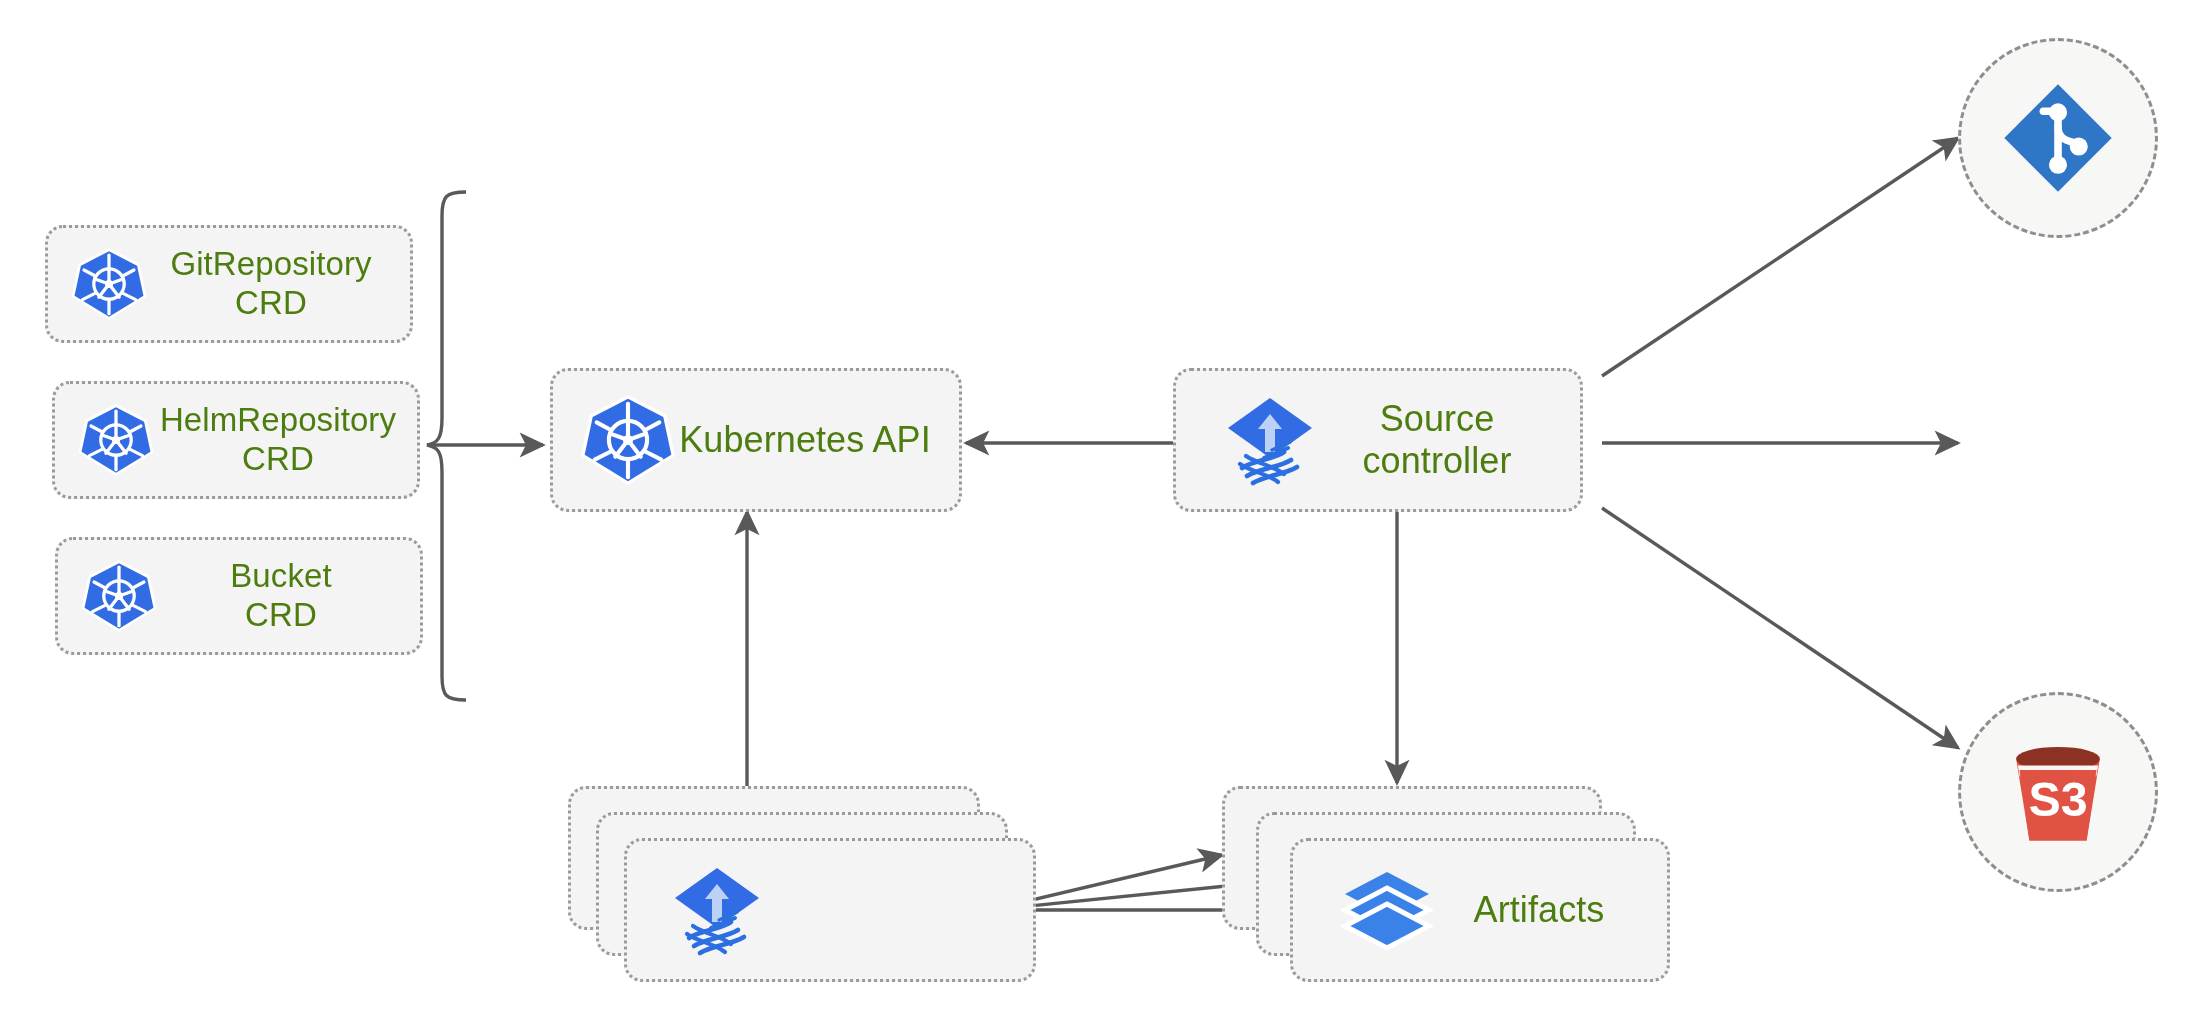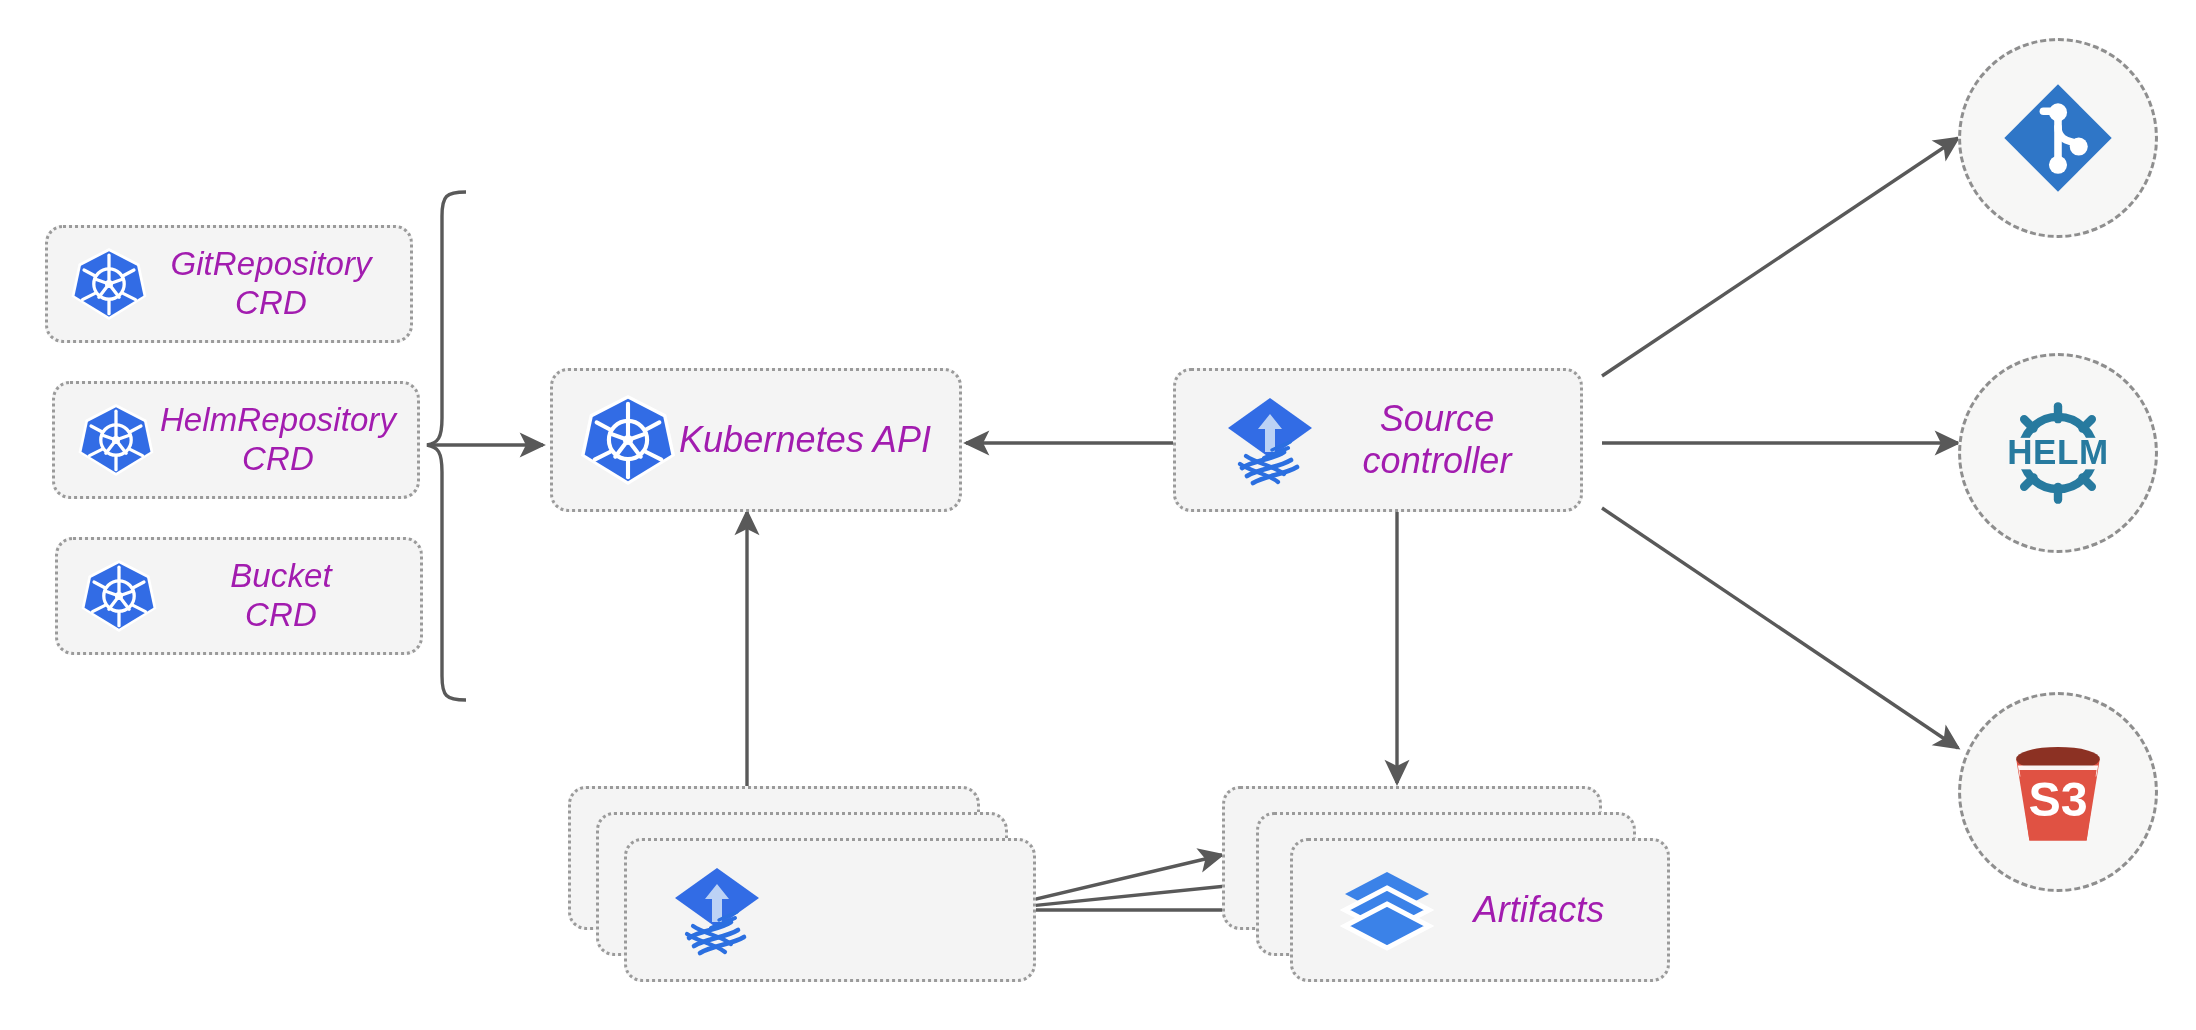--- a/index.html
+++ b/index.html
@@ -38,28 +38,27 @@
     align-items: center;
     z-index: 3;
   }
   .node.stack-back {
     z-index: 1;
   }
   .node.stack-mid {
     z-index: 2;
   }
   .node-label {
-    color: #a21caf;
+    color: #4d7c0f;
     font-size: 33px;
     line-height: 1.18;
     text-align: center;
     flex: 1 1 auto;
     white-space: pre-line;
     letter-spacing: 0.1px;
-    font-style: italic;
   }
   .node-icon {
     flex: 0 0 auto;
     display: flex;
     align-items: center;
     justify-content: center;
   }
 
   
   .crd-node {
@@ -314,39 +313,20 @@
           <path d="M38 28 L 50 28"></path>
           <path d="M50 41 C 50 55, 66 52, 66 56"></path>
         </g>
         <circle cx="50" cy="29" r="7.4" fill="#ffffff"></circle>
         <circle cx="50" cy="72" r="7.4" fill="#ffffff"></circle>
         <circle cx="67" cy="57" r="7.4" fill="#ffffff"></circle>
       </svg>
     </span>
   </div>
 
-  <div class="ext-circle" style="left:1958px; top:353px; width:200px; height:200px;">
-    <span class="node-icon">
-      <svg viewBox="0 0 120 120" width="140" height="140" aria-hidden="true">
-        <g fill="none" stroke="#277a9f" stroke-width="7.2" stroke-linecap="round">
-          <circle cx="60" cy="60" r="31"></circle>
-          <line x1="60" y1="20" x2="60" y2="31"></line>
-          <line x1="60" y1="89" x2="60" y2="100"></line>
-          <line x1="20" y1="60" x2="31" y2="60"></line>
-          <line x1="89" y1="60" x2="100" y2="60"></line>
-          <line x1="31" y1="31" x2="39" y2="39"></line>
-          <line x1="81" y1="81" x2="89" y2="89"></line>
-          <line x1="89" y1="31" x2="81" y2="39"></line>
-          <line x1="39" y1="81" x2="31" y2="89"></line>
-        </g>
-        <rect x="16" y="47" width="88" height="27" fill="#f7f7f6"></rect>
-        <text x="60" y="69" font-family="'Liberation Sans', sans-serif" font-size="30" font-weight="bold" fill="#277a9f" text-anchor="middle" letter-spacing="0.5">HELM</text>
-      </svg>
-    </span>
-  </div>
 
   <div class="ext-circle" style="left:1958px; top:692px; width:200px; height:200px;">
     <span class="node-icon">
       <svg viewBox="0 0 120 120" width="132" height="132" aria-hidden="true">
         <path d="M22 30 L 98 30 L 86 104 L 34 104 Z" fill="#e05243"></path>
         <ellipse cx="60" cy="30" rx="38" ry="11" fill="#8c3123"></ellipse>
         <path d="M23.5 36 L 96.5 36 L 94.8 46 L 25.2 46 Z" fill="#ffffff" opacity="0.95"></path>
         <path d="M25 40 L 95 40 L 86 104 L 34 104 Z" fill="#e05243"></path>
         <text x="60" y="82" font-family="'Liberation Sans', sans-serif" font-size="44" font-weight="bold" fill="#ffffff" text-anchor="middle">S3</text>
       </svg>

